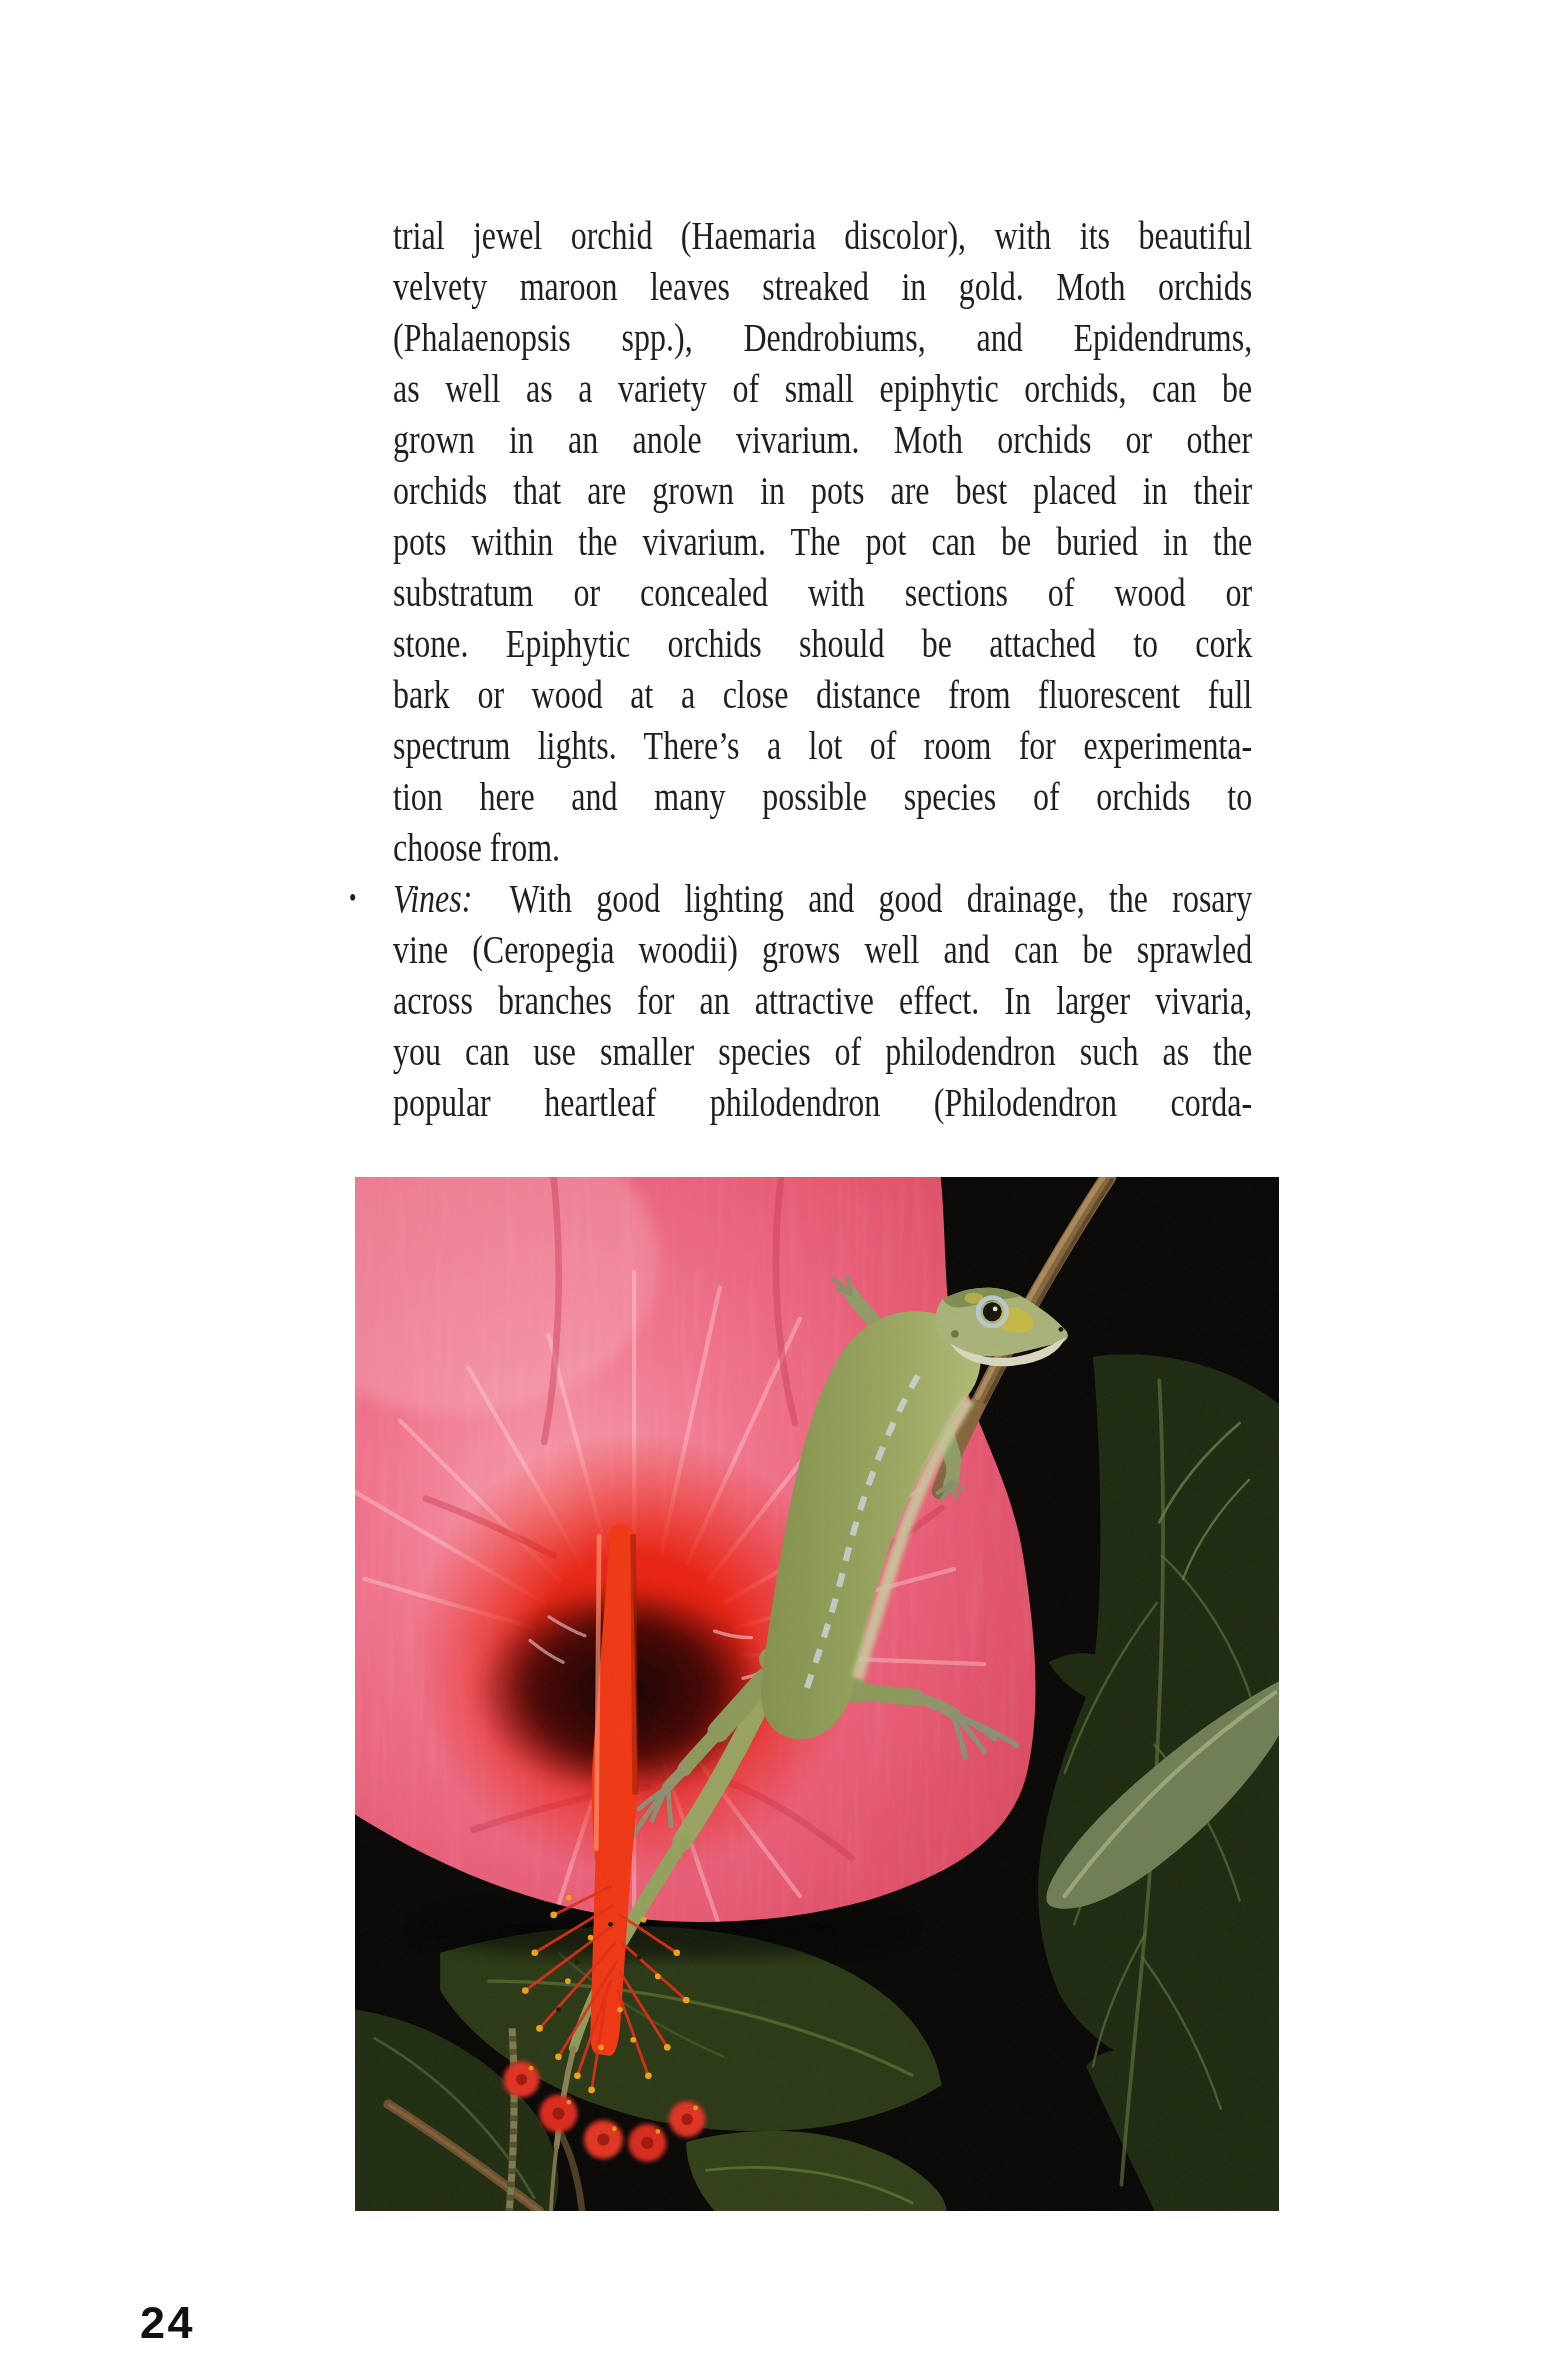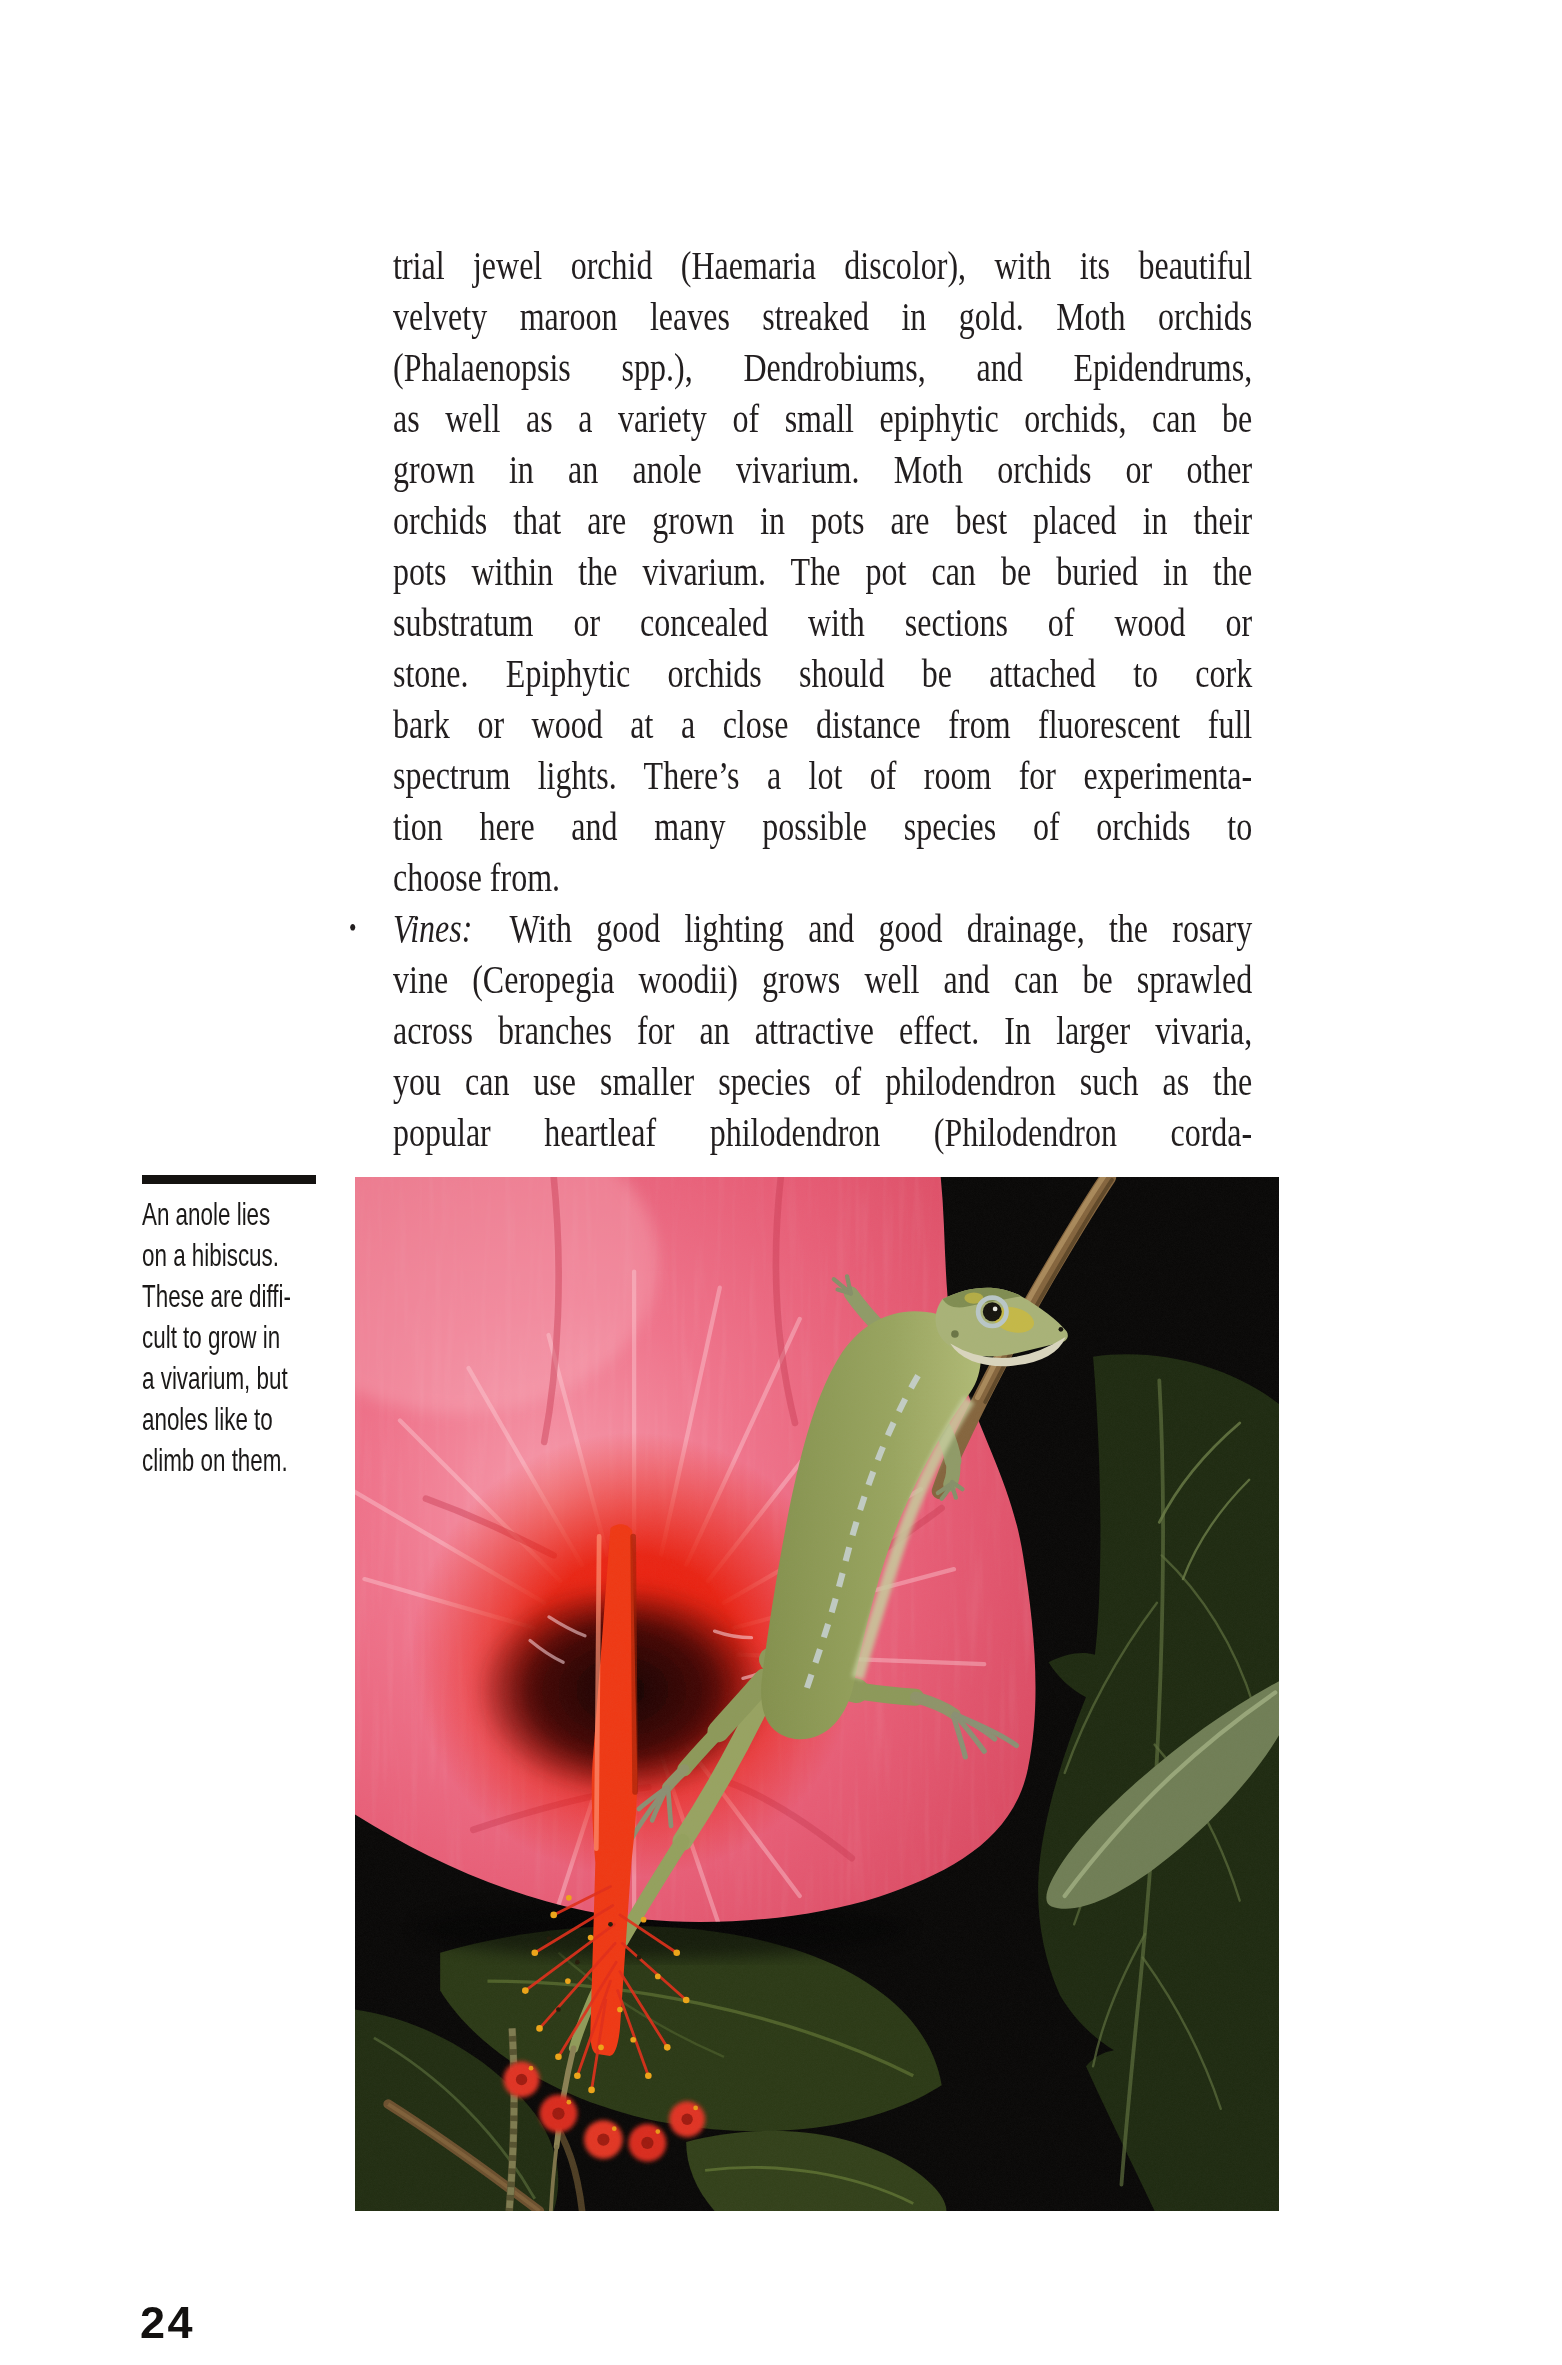--- a/index.html
+++ b/index.html
@@ -1,20 +1,20 @@
 <!DOCTYPE html>
 <html style="font-size:7.6px"><head>
 <meta charset="utf-8">
 <style>
   html,body{margin:0;padding:0;background:#ffffff;}
   .page{position:relative;width:1562px;height:2414px;background:#ffffff;overflow:hidden;
         font-family:"Liberation Serif",serif;color:#221e1f;}
 
   
-  .body-text{position:absolute;left:393px;top:240px;width:859px;}
+  .body-text{position:absolute;left:393px;top:210px;width:859px;}
   .bline{font-size:40px;line-height:51px;height:51px;width:1074px;
          transform:scaleX(0.8);transform-origin:0 0;
          text-align:justify;text-align-last:justify;position:relative;white-space:nowrap;}
   .bline.last-left{text-align-last:left;}
   .bline em{font-style:italic;}
   .lead-gap{margin-right:0.42em;}
   .bullet{position:absolute;left:-55px;top:0;font-size:26.5px;line-height:51px;color:#221e1f;}
 
   
   .caption{position:absolute;left:142px;top:1175px;width:180px;
@@ -55,30 +55,20 @@
       <div class="bline">
         <span class="bullet">•</span><em class="lead-gap">Vines:</em><span> With good lighting and good drainage, the rosary</span>
       </div>
       <div class="bline">vine (Ceropegia woodii) grows well and can be sprawled</div>
       <div class="bline">across branches for an attractive effect. In larger vivaria,</div>
       <div class="bline">you can use smaller species of philodendron such as the</div>
       <div class="bline">popular heartleaf philodendron (Philodendron corda-</div>
     </div>
   </section>
 
-  <aside class="caption">
-    <div class="caption-bar"></div>
-    <div class="cap-line">An anole lies</div>
-    <div class="cap-line">on a hibiscus.</div>
-    <div class="cap-line">These are diffi-</div>
-    <div class="cap-line">cult to grow in</div>
-    <div class="cap-line">a vivarium, but</div>
-    <div class="cap-line">anoles like to</div>
-    <div class="cap-line">climb on them.</div>
-  </aside>
 
   <figure class="photo">
     <svg viewBox="0 0 1953 2186" preserveAspectRatio="none">
       <defs>
         <radialGradient id="gPink" cx="0.30" cy="0.44" r="0.78">
           <stop offset="0" stop-color="#f79cac"></stop>
           <stop offset="0.35" stop-color="#f0738b"></stop>
           <stop offset="0.7" stop-color="#e75b74"></stop>
           <stop offset="1" stop-color="#db4a62"></stop>
         </radialGradient>

